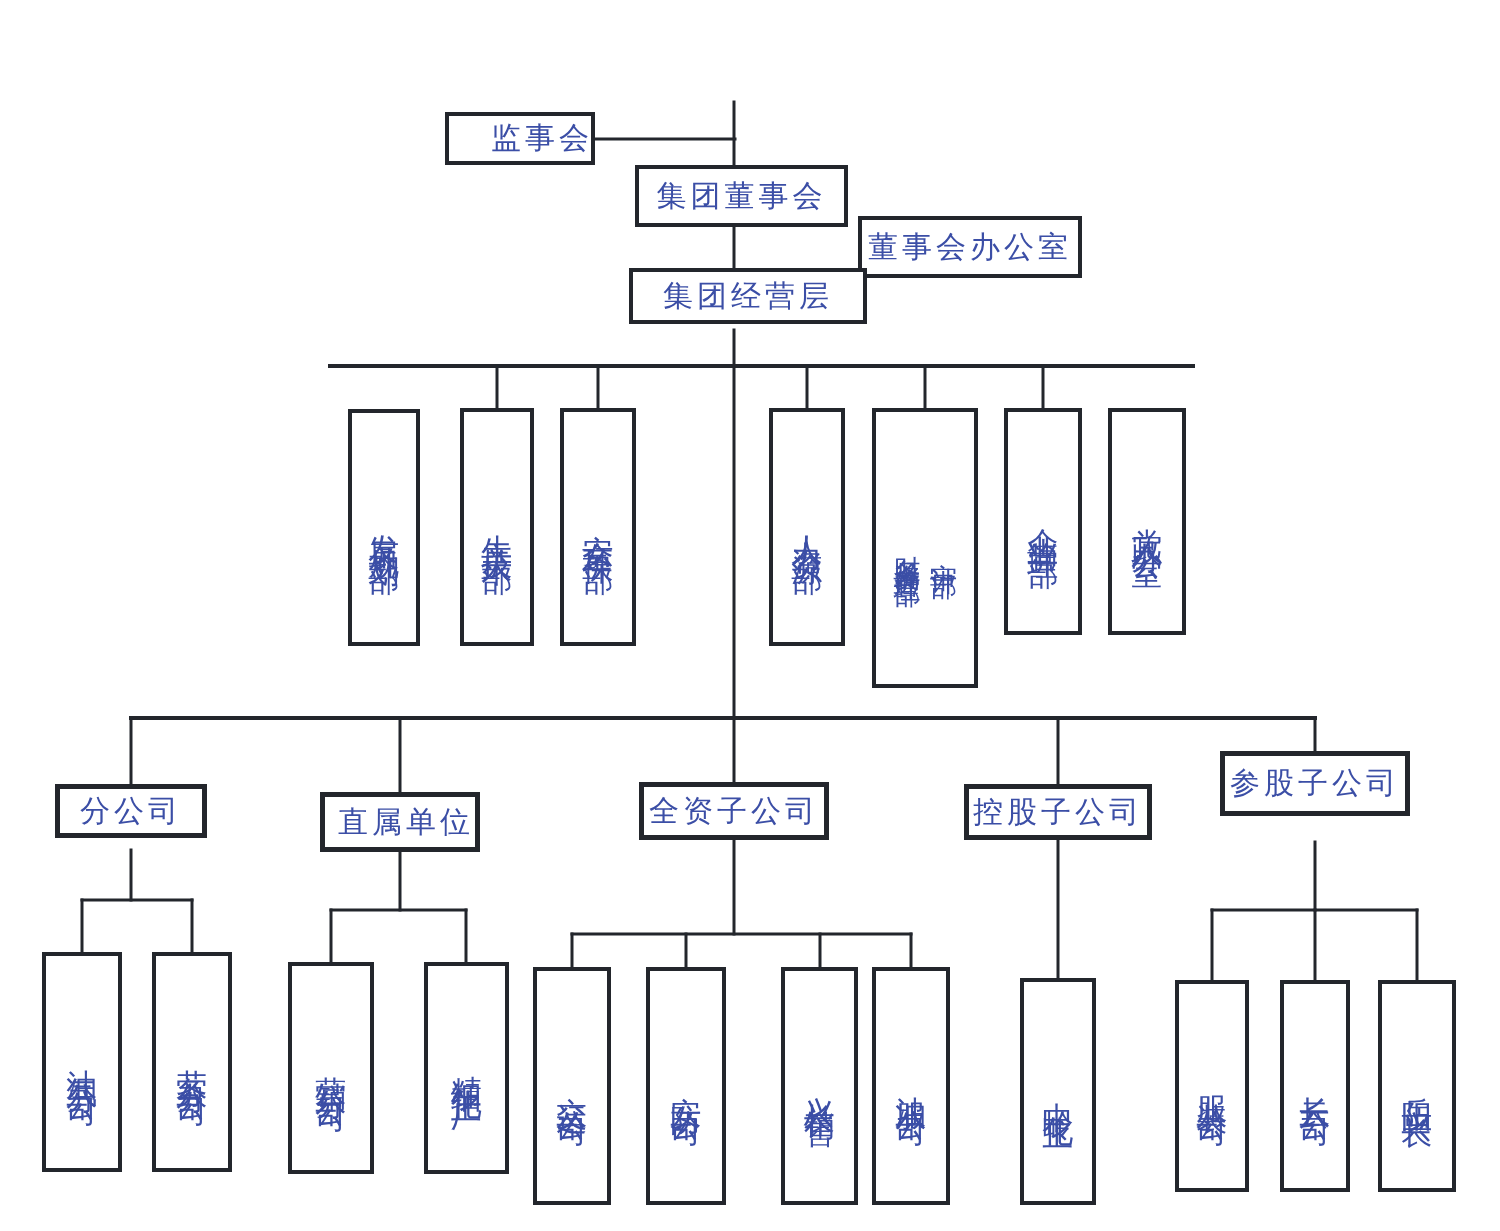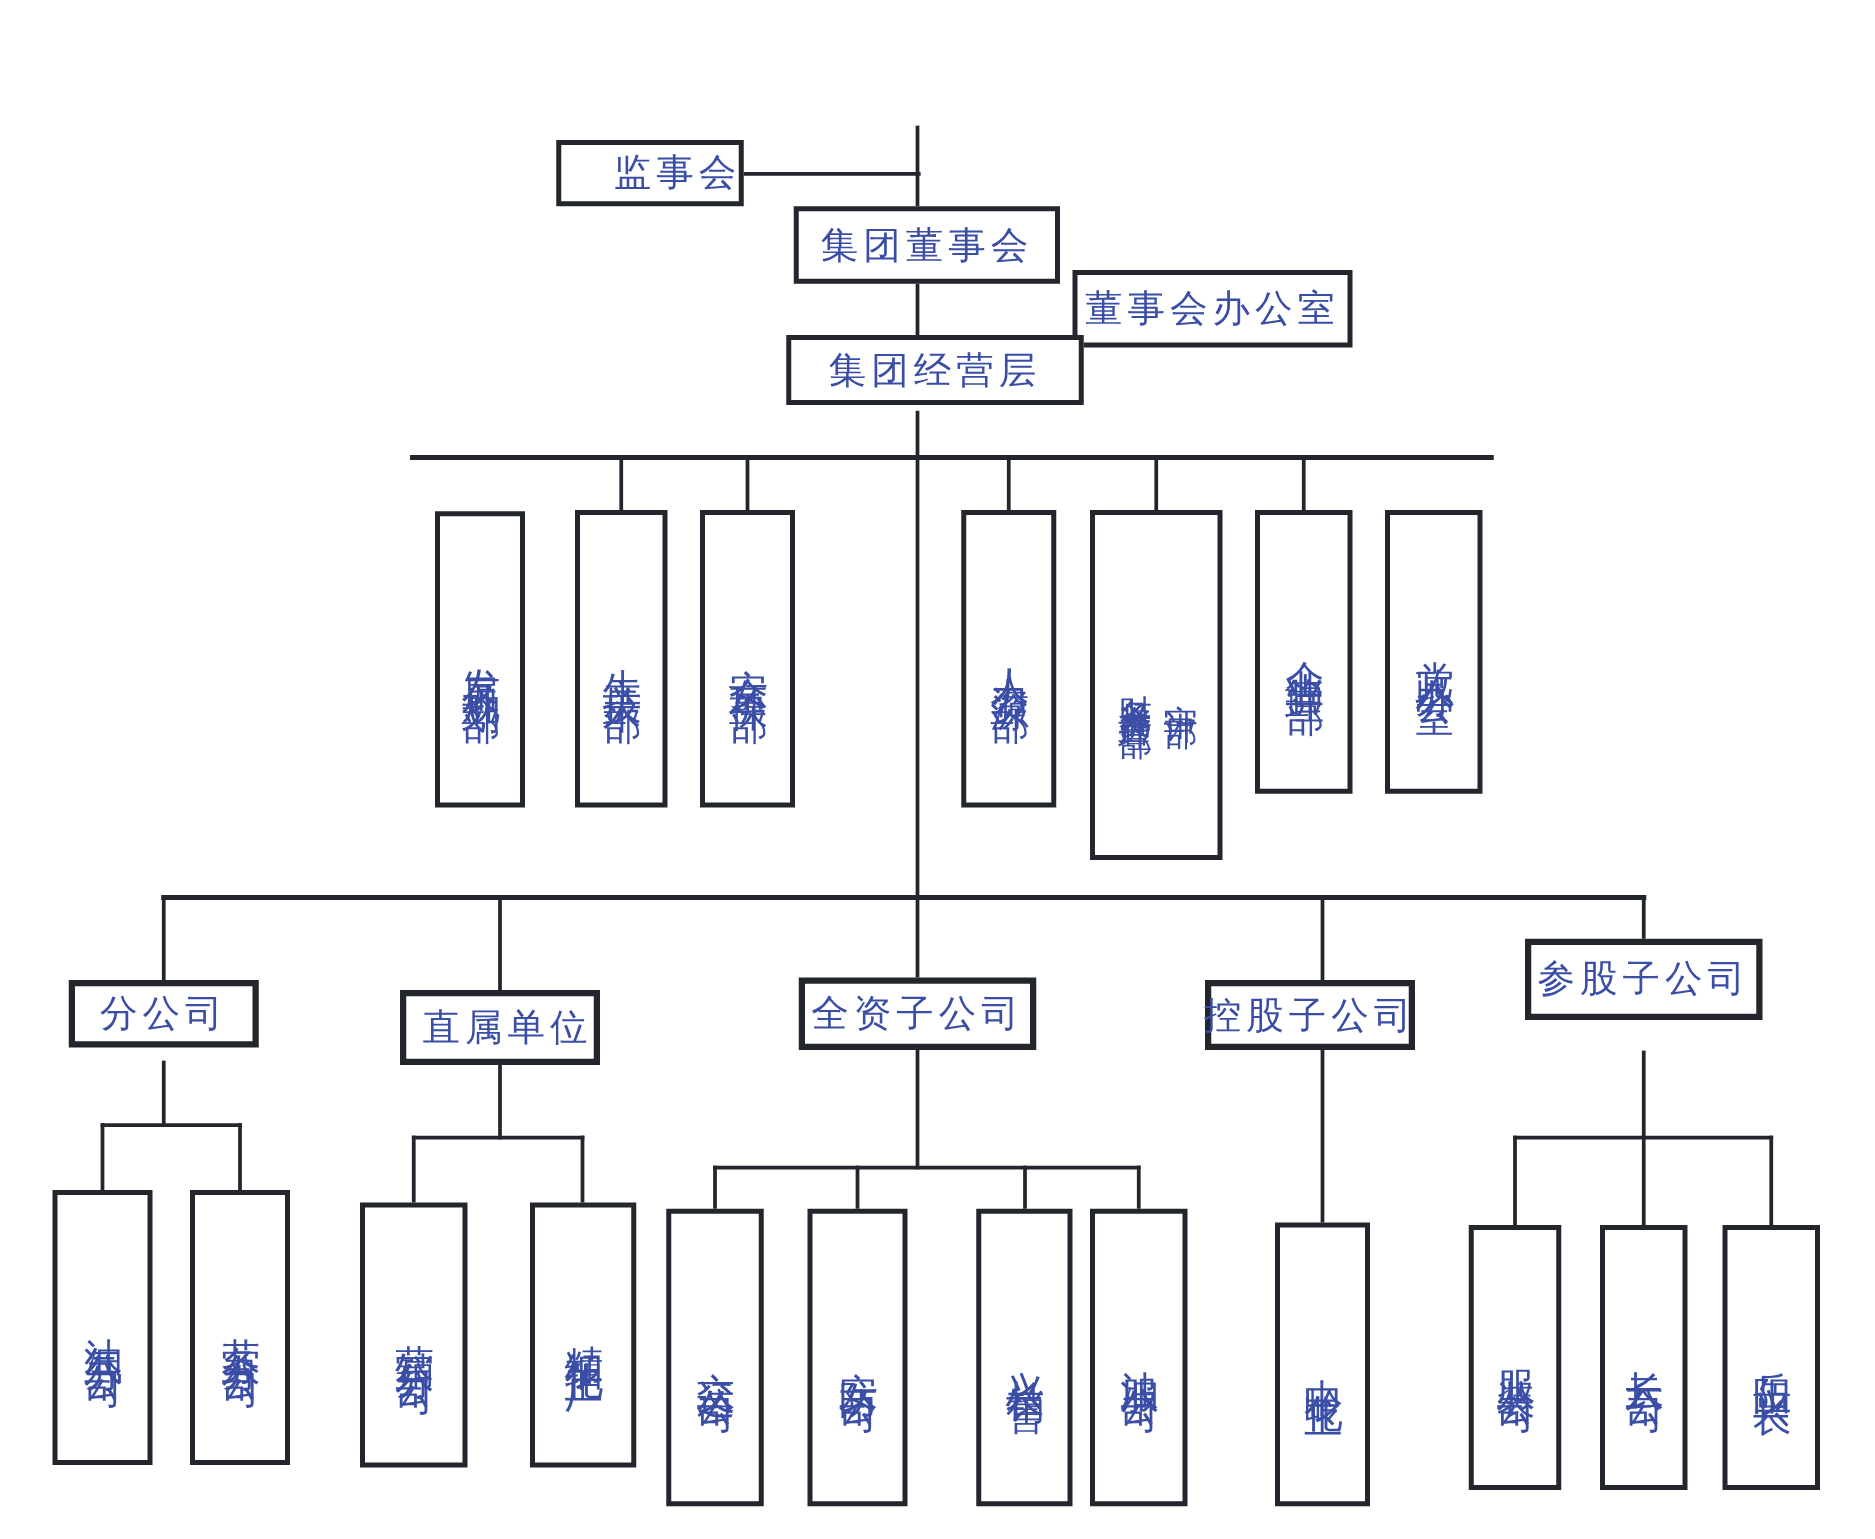--- a/index.html
+++ b/index.html
@@ -160,21 +160,21 @@
   <div class="node vbox" style="left:1108px;top:408px;width:78px;height:227px;">
     <span class="vtext">党政办公室</span>
   </div>
 
   <div class="node hbox cat" style="left:55px;top:784px;width:152px;height:54px;">分公司</div>
 
   <div class="node hbox cat" style="left:320px;top:792px;width:160px;height:60px;padding-left:12px;">直属单位</div>
 
   <div class="node hbox cat" style="left:639px;top:782px;width:190px;height:58px;">全资子公司</div>
 
-  <div class="node hbox cat" style="left:964px;top:784px;width:168px;height:56px;">控股子公司</div>
+  <div class="node hbox cat" style="left:964px;top:784px;width:188px;height:56px;">控股子公司</div>
 
   <div class="node hbox cat" style="left:1220px;top:751px;width:190px;height:65px;">参股子公司</div>
 
   <div class="node vbox" style="left:42px;top:952px;width:80px;height:220px;">
     <span class="vtext">油气分公司</span>
   </div>
 
   <div class="node vbox" style="left:152px;top:952px;width:80px;height:220px;">
     <span class="vtext">劳务分公司</span>
   </div>

